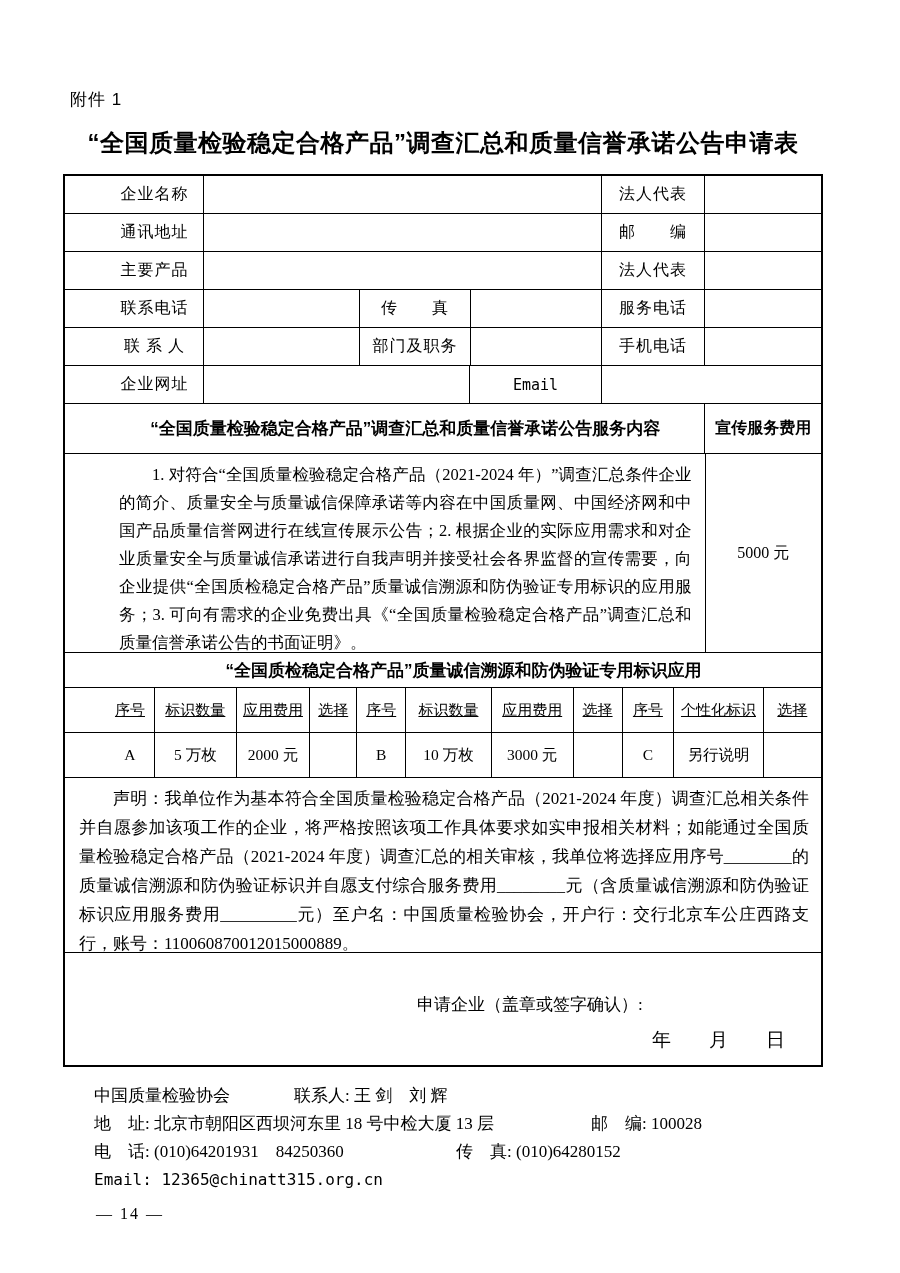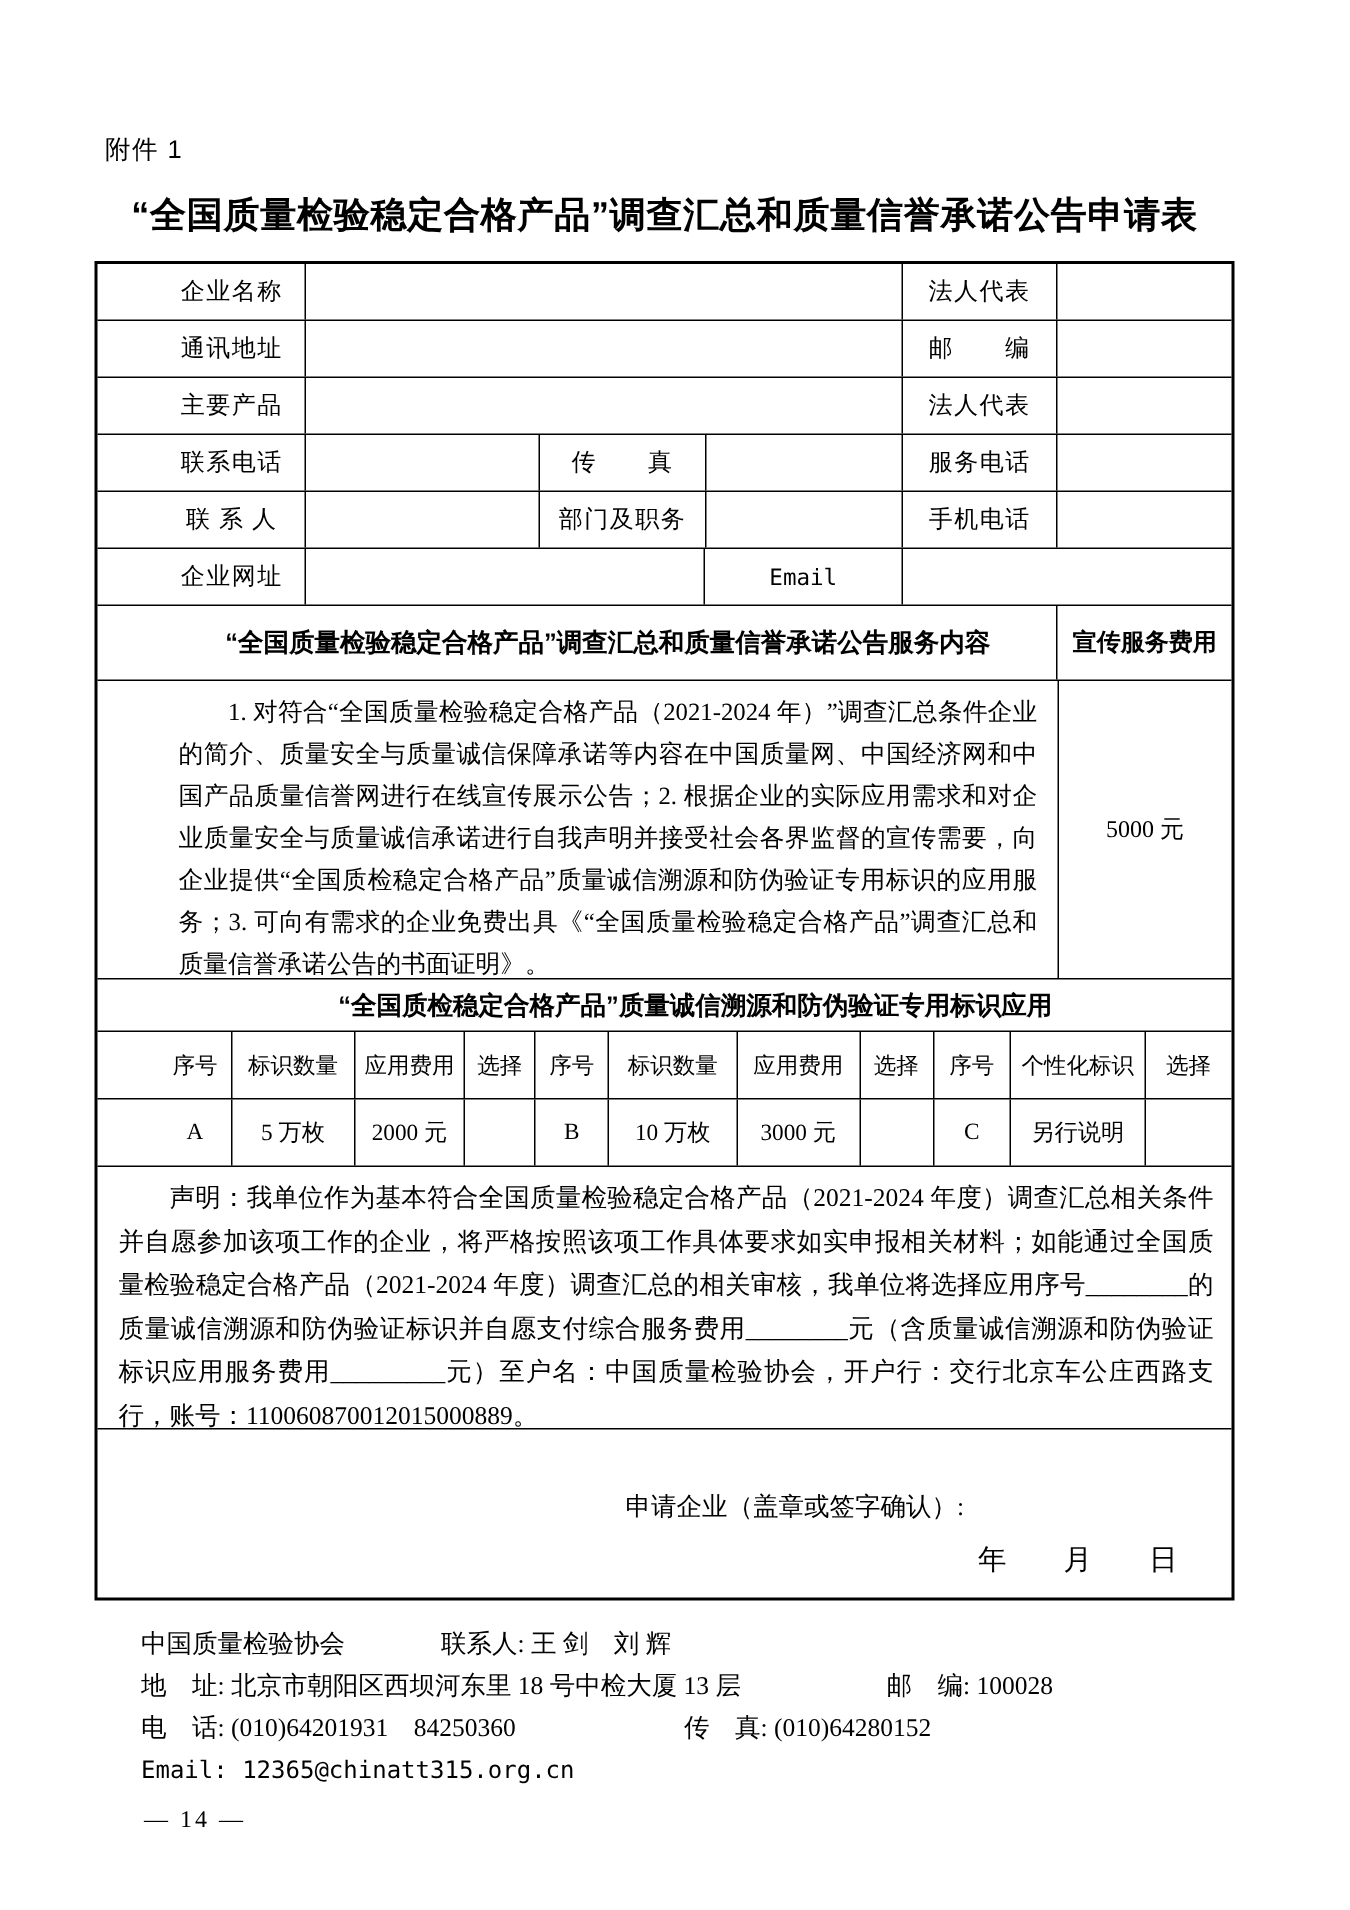--- a/index.html
+++ b/index.html
@@ -62,21 +62,21 @@
     width: 637px; padding: 7px 13px 0 13px;
     font-size: 16.5px; line-height: 28px;
     text-align: justify;
   }
   .content-cell p { text-indent: 2em; }
   .fee-cell {
     width: 123px; display: flex; align-items: center; justify-content: center;
     font-size: 16px;
   }
   .mark-sec { height: 35px; font-size: 17px; }
-  .mark-hdr { font-size: 15px; }
+  .mark-hdr { font-size: 15px; text-decoration: underline; }
   .mark-val { font-size: 15.5px; }
 
   .decl-row { height: 175px; display: block; padding: 6px 12px 0 14px; }
   .decl-text { font-size: 17px; line-height: 29px; text-align: justify; text-indent: 2em; }
 
   .sign-row { height: 112px; position: relative; display: block; }
   .sign-label { position: absolute; left: 352px; top: 40px; font-size: 17px; }
   .date-line { position: absolute; right: 36px; bottom: 12px; font-size: 19px; }
 
   .footer { margin-left: 31px; margin-top: 14px; font-size: 17px; }

